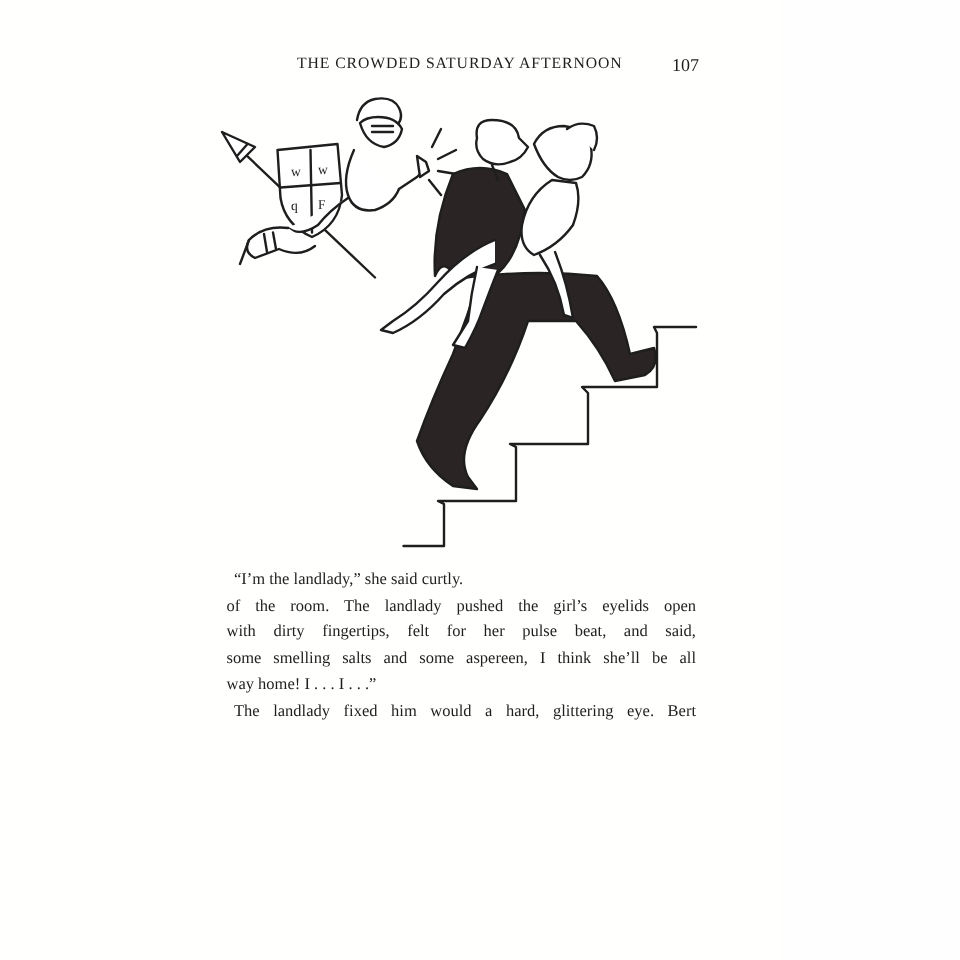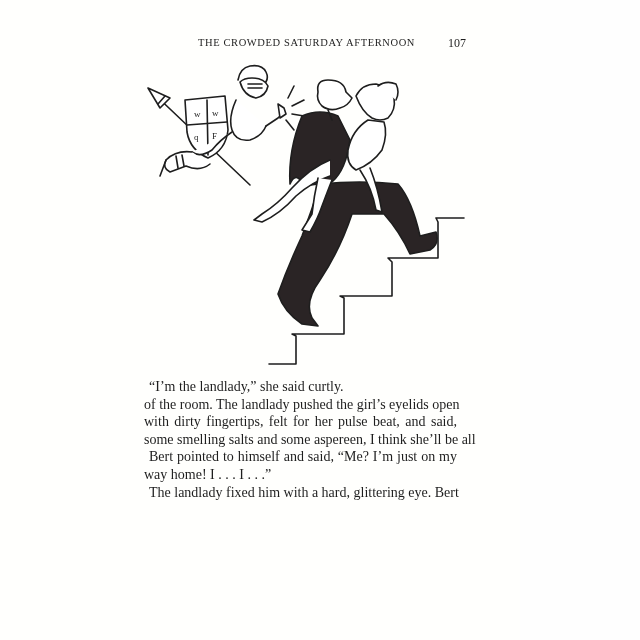--- a/index.html
+++ b/index.html
@@ -12,22 +12,22 @@
     }
     .page { position: absolute; left: 0; top: 0; width: 520px; height: 640px; background: #fffffd; }
     .running-head {
       position: absolute; left: 198px; top: 37px; width: 268px;
       font-size: 10.5px; letter-spacing: 0.6px; white-space: nowrap;
     }
     .running-head .title { position: absolute; left: 0; top: 0; }
     .running-head .pageno { position: absolute; right: 0; top: -1px; font-size: 12px; letter-spacing: 0; }
     .illustration { position: absolute; left: 0; top: 0; width: 640px; height: 370px; }
     .body-text {
-      position: absolute; left: 144px; top: 378px; width: 313px;
-      font-size: 14px; line-height: 17.6px;
+      position: absolute; left: 151px; top: 378px; width: 313px;
+      font-size: 11px; line-height: 17.6px;
     }
     .body-text .line { white-space: nowrap; display: block; text-align: justify; text-align-last: justify; height: 17.6px; }
     .body-text .line.last { text-align-last: left; }
     .body-text .line.indent { padding-left: 5px; }
   </style>
 </head>
 <body>
 
 <div class="page">
 
@@ -99,18 +99,17 @@
         <path d="M360 170 Q372 188 376 210 L382 212 Q378 188 370 168"></path>
       </g>
     </g>
   </svg>
 
   <div class="body-text">
     <span class="line indent last">“I’m the landlady,” she said curtly.</span>
     <span class="line">of the room.  The landlady pushed the girl’s eyelids open</span>
     <span class="line">with dirty fingertips, felt for her pulse beat, and said,</span>
     <span class="line">some smelling salts and some aspereen, I think she’ll be all</span>
-    <span class="line indent">Bert pointed to himself and said, “Me?  I’m just on my</span>
     <span class="line last">way home!  I . . . I . . .”</span>
-    <span class="line indent">The landlady fixed him with a hard, glittering eye.  Bert</span>
+    <span class="line indent">The landlady fixed him would a hard, glittering eye.  Bert</span>
   </div>
 
 </div>
 
 </body></html>

